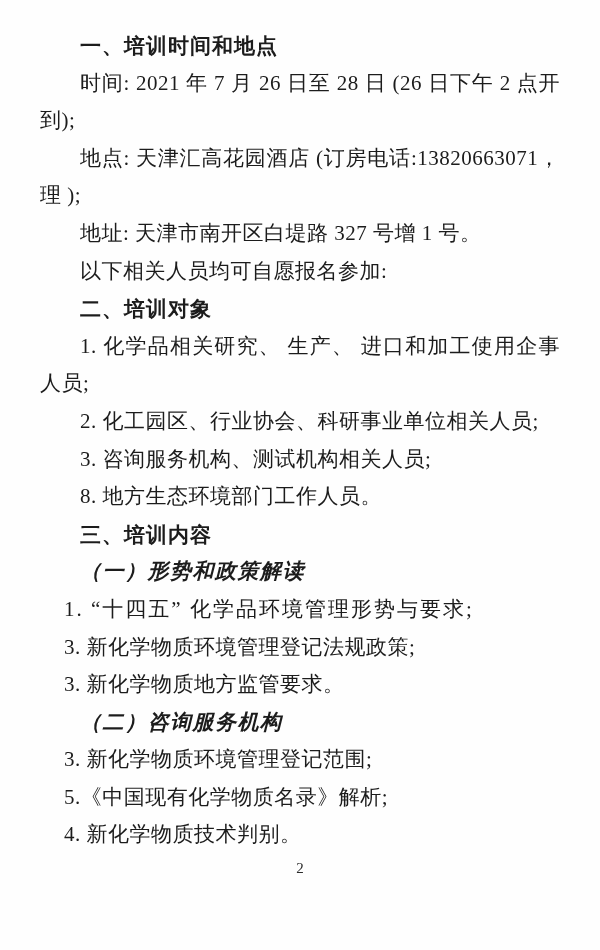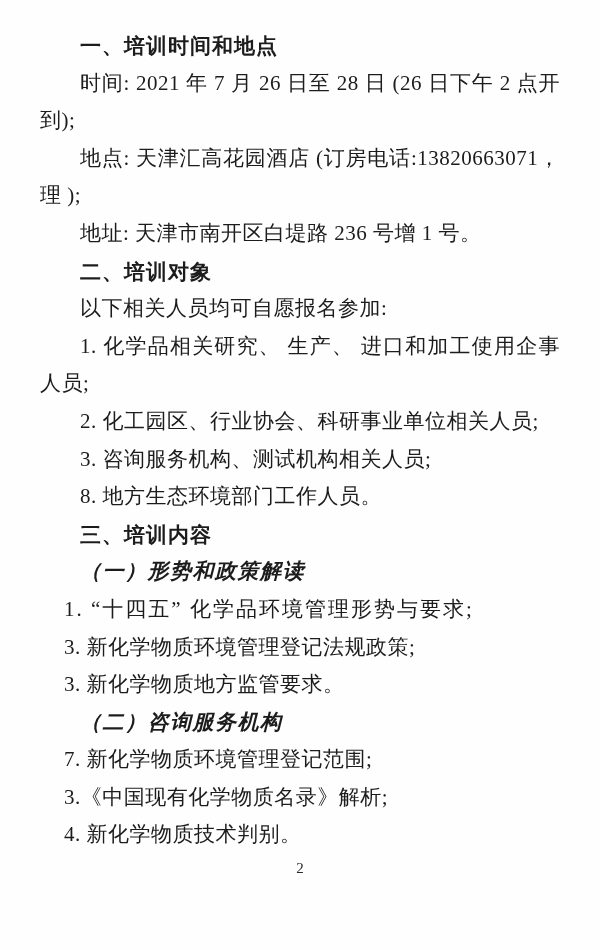--- a/index.html
+++ b/index.html
@@ -65,40 +65,40 @@
   <div class="content">
 
     <p class="ln h-sans i2">一、培训时间和地点</p>
 
     <p class="ln i2 full">时间: 2021 年 7 月 26 日至 28 日 (26 日下午 2 点开始报</p>
     <p class="ln">到);</p>
 
     <p class="ln i2 full">地点: 天津汇高花园酒店 (订房电话:13820663071，王经</p>
     <p class="ln">理 );</p>
 
-    <p class="ln i2">地址: 天津市南开区白堤路 236 号增 1 号。</p>
+    <p class="ln i2">地址: 天津市南开区白堤路 327 号增 1 号。</p>
+
+    <p class="ln i2">以下相关人员均可自愿报名参加:</p>
 
     <p class="ln h-sans i2">二、培训对象</p>
-
-    <p class="ln i2">以下相关人员均可自愿报名参加:</p>
 
     <p class="ln i2 full">1. 化学品相关研究、 生产、 进口和加工使用企事业单位</p>
     <p class="ln">人员;</p>
     <p class="ln i2">2. 化工园区、行业协会、科研事业单位相关人员;</p>
     <p class="ln i2">3. 咨询服务机构、测试机构相关人员;</p>
     <p class="ln i2">8. 地方生态环境部门工作人员。</p>
 
     <p class="ln h-sans i2">三、培训内容</p>
 
     <p class="ln h-serif i2">（一）形势和政策解读</p>
     <p class="ln i1 spread">1. “十四五” 化学品环境管理形势与要求;</p>
     <p class="ln i1">3. 新化学物质环境管理登记法规政策;</p>
     <p class="ln i1">3. 新化学物质地方监管要求。</p>
 
     <p class="ln h-serif i2">（二）咨询服务机构</p>
-    <p class="ln i1">7. 新化学物质环境管理登记范围;</p>
-    <p class="ln i1">3.《中国现有化学物质名录》解析;</p>
+    <p class="ln i1">3. 新化学物质环境管理登记范围;</p>
+    <p class="ln i1">5.《中国现有化学物质名录》解析;</p>
     <p class="ln i1">4. 新化学物质技术判别。</p>
 
   </div>
 
   <div class="footer">2</div>
 </div>
 
 </body></html>

